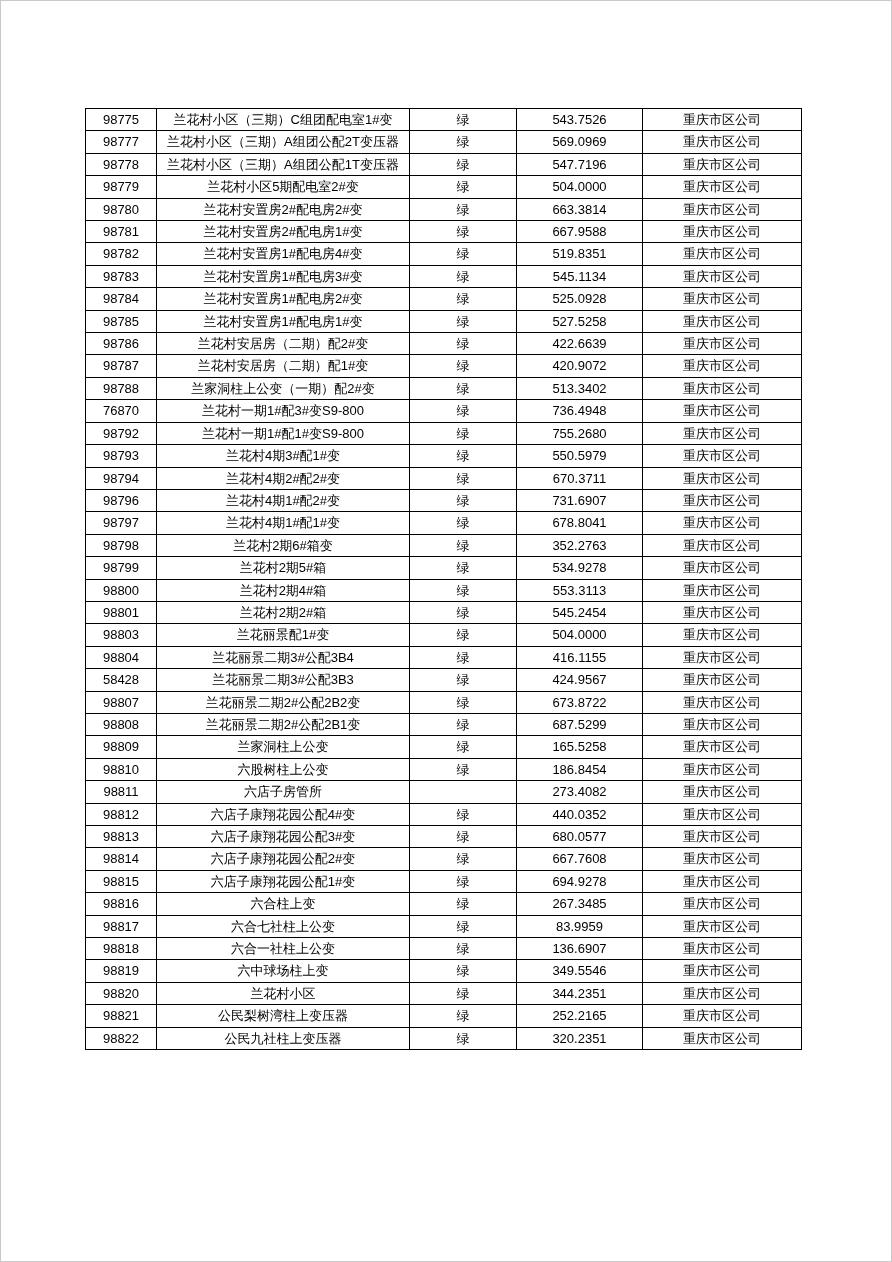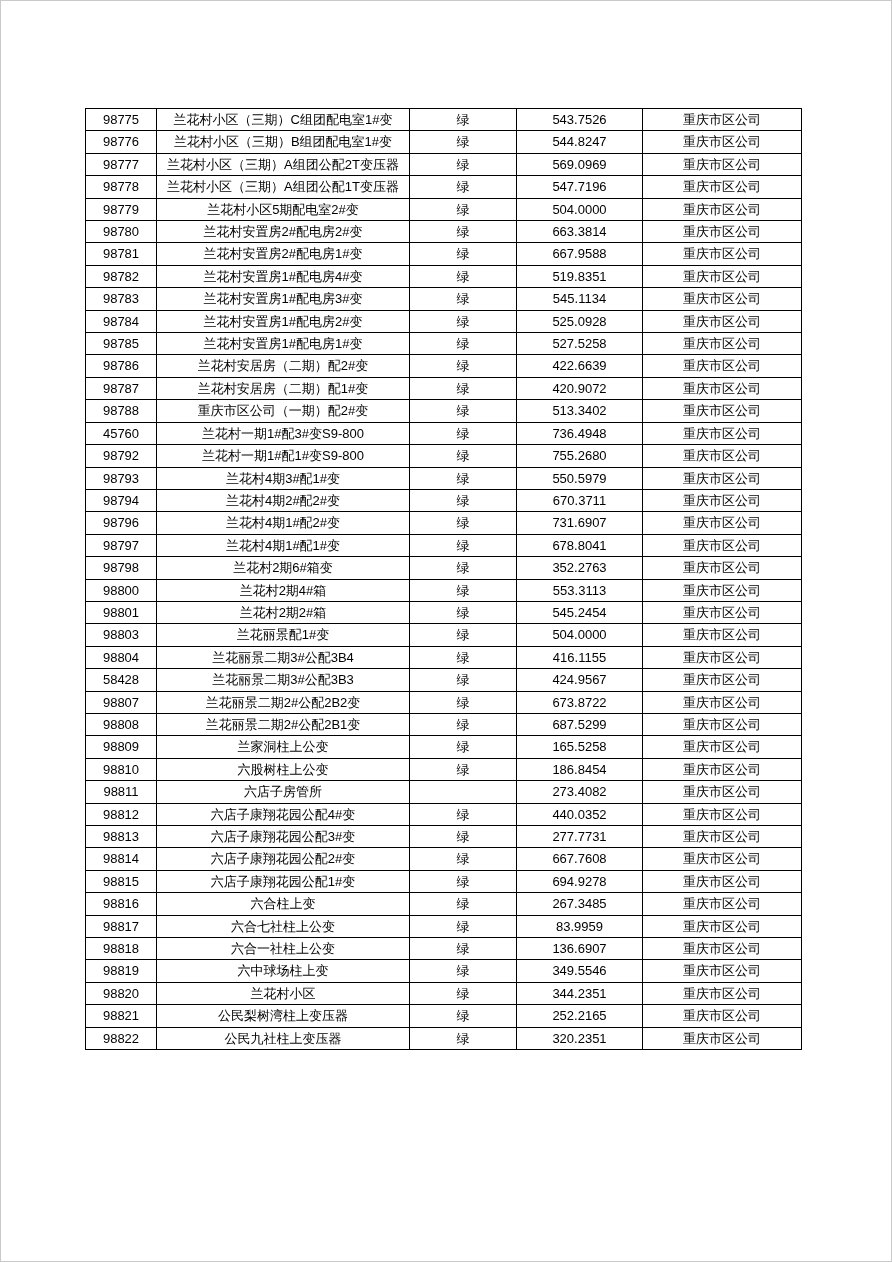--- a/index.html
+++ b/index.html
@@ -58,27 +58,20 @@
     </colgroup>
     <tbody>
         <tr>
     <td>98775</td>
     <td>兰花村小区（三期）C组团配电室1#变</td>
     <td>绿</td>
     <td>543.7526</td>
     <td>重庆市区公司</td>
   </tr>
         <tr>
-    <td>98776</td>
-    <td>兰花村小区（三期）B组团配电室1#变</td>
-    <td>绿</td>
-    <td>544.8247</td>
-    <td>重庆市区公司</td>
-  </tr>
-        <tr>
     <td>98777</td>
     <td>兰花村小区（三期）A组团公配2T变压器</td>
     <td>绿</td>
     <td>569.0969</td>
     <td>重庆市区公司</td>
   </tr>
         <tr>
     <td>98778</td>
     <td>兰花村小区（三期）A组团公配1T变压器</td>
     <td>绿</td>
@@ -143,27 +136,27 @@
   </tr>
         <tr>
     <td>98787</td>
     <td>兰花村安居房（二期）配1#变</td>
     <td>绿</td>
     <td>420.9072</td>
     <td>重庆市区公司</td>
   </tr>
         <tr>
     <td>98788</td>
-    <td>重庆市区公司（一期）配2#变</td>
+    <td>兰家洞柱上公变（一期）配2#变</td>
     <td>绿</td>
     <td>513.3402</td>
     <td>重庆市区公司</td>
   </tr>
         <tr>
-    <td>45760</td>
+    <td>76870</td>
     <td>兰花村一期1#配3#变S9-800</td>
     <td>绿</td>
     <td>736.4948</td>
     <td>重庆市区公司</td>
   </tr>
         <tr>
     <td>98792</td>
     <td>兰花村一期1#配1#变S9-800</td>
     <td>绿</td>
     <td>755.2680</td>
@@ -195,20 +188,27 @@
     <td>兰花村4期1#配1#变</td>
     <td>绿</td>
     <td>678.8041</td>
     <td>重庆市区公司</td>
   </tr>
         <tr>
     <td>98798</td>
     <td>兰花村2期6#箱变</td>
     <td>绿</td>
     <td>352.2763</td>
+    <td>重庆市区公司</td>
+  </tr>
+        <tr>
+    <td>98799</td>
+    <td>兰花村2期5#箱</td>
+    <td>绿</td>
+    <td>534.9278</td>
     <td>重庆市区公司</td>
   </tr>
         <tr>
     <td>98800</td>
     <td>兰花村2期4#箱</td>
     <td>绿</td>
     <td>553.3113</td>
     <td>重庆市区公司</td>
   </tr>
         <tr>
@@ -278,21 +278,21 @@
     <td>98812</td>
     <td>六店子康翔花园公配4#变</td>
     <td>绿</td>
     <td>440.0352</td>
     <td>重庆市区公司</td>
   </tr>
         <tr>
     <td>98813</td>
     <td>六店子康翔花园公配3#变</td>
     <td>绿</td>
-    <td>277.7731</td>
+    <td>680.0577</td>
     <td>重庆市区公司</td>
   </tr>
         <tr>
     <td>98814</td>
     <td>六店子康翔花园公配2#变</td>
     <td>绿</td>
     <td>667.7608</td>
     <td>重庆市区公司</td>
   </tr>
         <tr>

